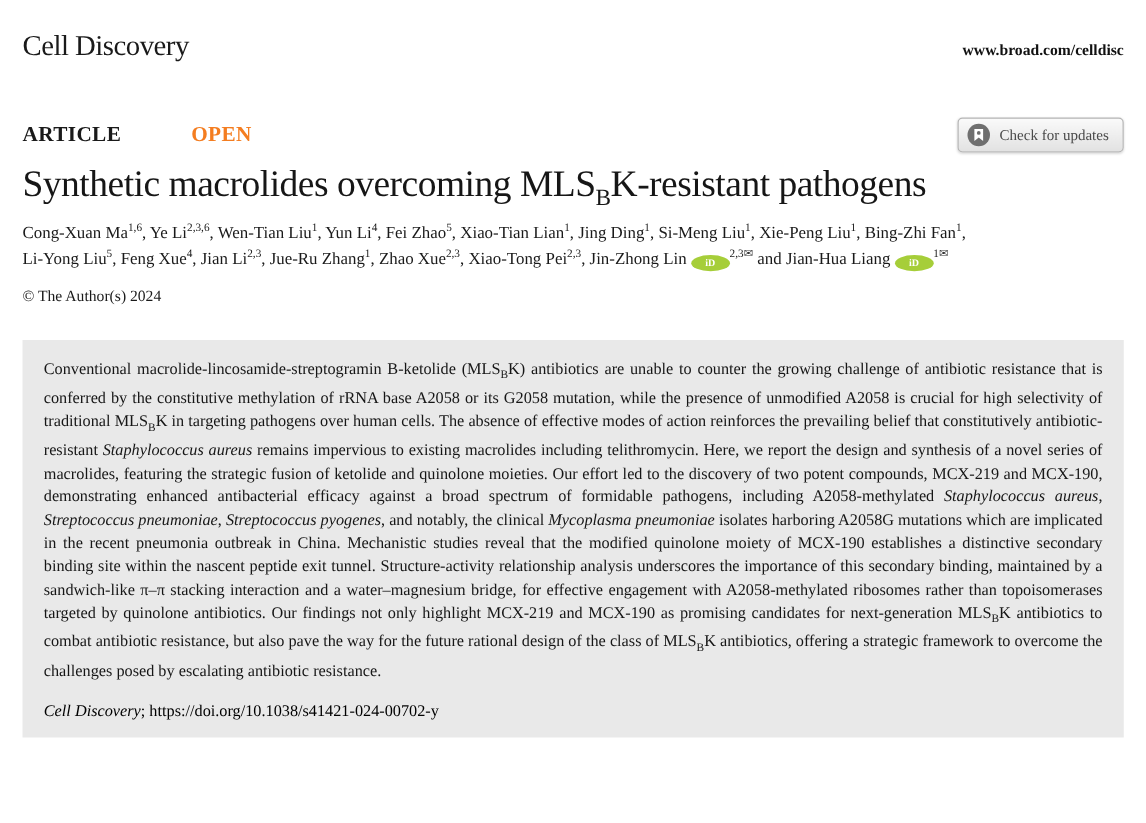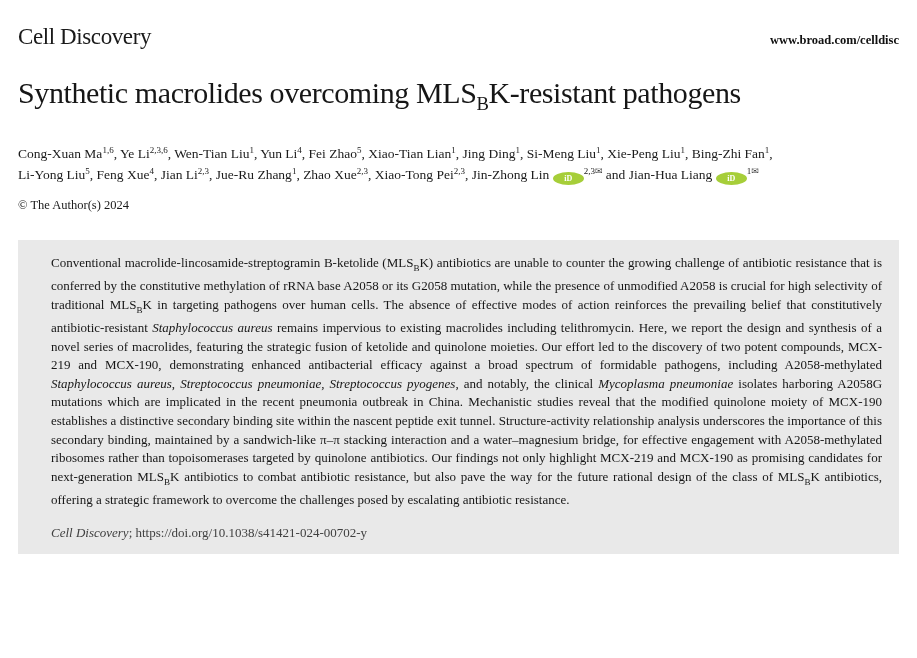--- a/index.html
+++ b/index.html
@@ -42,31 +42,31 @@
     box-shadow: 0 1px 2px rgba(0,0,0,0.15);
     padding: 3px 11px 3px 6px;
     font-size: 12px;
     color: #4a4a4a;
     cursor: pointer;
   }
   .check-btn svg { display: block; }
 
   
   .title {
-    margin-top: 26px;
+    margin-top: 9px;
     font-size: 30px;
     font-weight: 400;
     letter-spacing: -0.4px;
     color: #161616;
   }
   .title sub { font-size: 62%; }
 
   
   .authors {
-    margin-top: 28px;
+    margin-top: 5px;
     font-size: 13.5px;
     line-height: 21px;
     color: #1a1a1a;
   }
   .authors sup { font-size: 9px; line-height: 0; }
   .orcid-icon {
     display: inline-block;
     width: 31px; height: 13px;
     border-radius: 50%;
     background: #a6ce39;
@@ -79,42 +79,56 @@
     cursor: pointer;
   }
   .mail-icon { font-size: 9px; color: #333; cursor: pointer; }
 
   .copyright { margin-top: 13px; font-size: 12.5px; color: #1a1a1a; }
 
   
   .abstract-box {
     margin-top: 27px;
     background: #e9e9e9;
-    padding: 14px 17px 13px 33px;
+    padding: 14px 17px 13px 17px;
   }
   .abstract-text {
     font-size: 13px;
     line-height: 18.6px;
     text-align: justify;
     color: #161616;
   }
   .abstract-text sub, .citation sub { font-size: 70%; }
   .it { font-style: italic; }
-  .citation { margin-top: 15px; font-size: 13px; color: #404040; }
+  .citation { margin-top: 15px; font-size: 13px; color: #000000; }
 </style>
 </head>
 <body>
 
 <div class="page">
 
   <div class="header">
     <div class="journal-name">Cell Discovery</div>
     <div class="site-url">www.broad.com/celldisc</div>
   </div>
 
+  <div class="article-row">
+    <span class="article-label">ARTICLE</span>
+    <span class="open-label">OPEN</span>
+    <div class="check-btn">
+      <span>
+        <svg width="20" height="20" viewBox="0 0 20 20">
+          <circle cx="10" cy="10" r="9" fill="#6f6f6f"></circle>
+          <path d="M6.5 5.2 h7 v9.6 l-3.5 -2.9 l-3.5 2.9 z" fill="#ffffff"></path>
+          <circle cx="10" cy="8.3" r="1.5" fill="#6f6f6f"></circle>
+        </svg>
+      </span>
+      <span>Check for updates</span>
+    </div>
+  </div>
 
   <h1 class="title"><span>Synthetic macrolides overcoming MLS</span><sub>B</sub><span>K-resistant pathogens</span></h1>
 
   <div class="authors"><span>Cong-Xuan Ma</span><sup>1,6</sup><span>, </span><span>Ye Li</span><sup>2,3,6</sup><span>, </span><span>Wen-Tian Liu</span><sup>1</sup><span>, </span><span>Yun Li</span><sup>4</sup><span>, </span><span>Fei Zhao</span><sup>5</sup><span>, </span><span>Xiao-Tian Lian</span><sup>1</sup><span>, </span><span>Jing Ding</span><sup>1</sup><span>, </span><span>Si-Meng Liu</span><sup>1</sup><span>, </span><span>Xie-Peng Liu</span><sup>1</sup><span>, </span><span>Bing-Zhi Fan</span><sup>1</sup><span>,</span><br><span>Li-Yong Liu</span><sup>5</sup><span>, </span><span>Feng Xue</span><sup>4</sup><span>, </span><span>Jian Li</span><sup>2,3</sup><span>, </span><span>Jue-Ru Zhang</span><sup>1</sup><span>, </span><span>Zhao Xue</span><sup>2,3</sup><span>, </span><span>Xiao-Tong Pei</span><sup>2,3</sup><span>, </span><span>Jin-Zhong Lin </span><span class="orcid-icon">iD</span><sup>2,3</sup><sup class="mail-icon">✉</sup><span> and </span><span>Jian-Hua Liang </span><span class="orcid-icon">iD</span><sup>1</sup><sup class="mail-icon">✉</sup></div>
 
   <div class="copyright">© The Author(s) 2024</div>
 
   <div class="abstract-box">
     <p class="abstract-text"><span>Conventional macrolide-lincosamide-streptogramin B-ketolide (MLS</span><sub>B</sub><span>K) antibiotics are unable to counter the growing challenge of antibiotic resistance that is conferred by the constitutive methylation of rRNA base A2058 or its G2058 mutation, while the presence of unmodified A2058 is crucial for high selectivity of traditional MLS</span><sub>B</sub><span>K in targeting pathogens over human cells. The absence of effective modes of action reinforces the prevailing belief that constitutively antibiotic-resistant </span><span class="it">Staphylococcus aureus</span><span> remains impervious to existing macrolides including telithromycin. Here, we report the design and synthesis of a novel series of macrolides, featuring the strategic fusion of ketolide and quinolone moieties. Our effort led to the discovery of two potent compounds, MCX-219 and MCX-190, demonstrating enhanced antibacterial efficacy against a broad spectrum of formidable pathogens, including A2058-methylated </span><span class="it">Staphylococcus aureus</span><span>, </span><span class="it">Streptococcus pneumoniae</span><span>, </span><span class="it">Streptococcus pyogenes</span><span>, and notably, the clinical </span><span class="it">Mycoplasma pneumoniae</span><span> isolates harboring A2058G mutations which are implicated in the recent pneumonia outbreak in China. Mechanistic studies reveal that the modified quinolone moiety of MCX-190 establishes a distinctive secondary binding site within the nascent peptide exit tunnel. Structure-activity relationship analysis underscores the importance of this secondary binding, maintained by a sandwich-like π–π stacking interaction and a water–magnesium bridge, for effective engagement with A2058-methylated ribosomes rather than topoisomerases targeted by quinolone antibiotics. Our findings not only highlight MCX-219 and MCX-190 as promising candidates for next-generation MLS</span><sub>B</sub><span>K antibiotics to combat antibiotic resistance, but also pave the way for the future rational design of the class of MLS</span><sub>B</sub><span>K antibiotics, offering a strategic framework to overcome the challenges posed by escalating antibiotic resistance.</span></p>
     <p class="citation"><span class="it">Cell Discovery</span><span>; https://doi.org/10.1038/s41421-024-00702-y</span></p>

